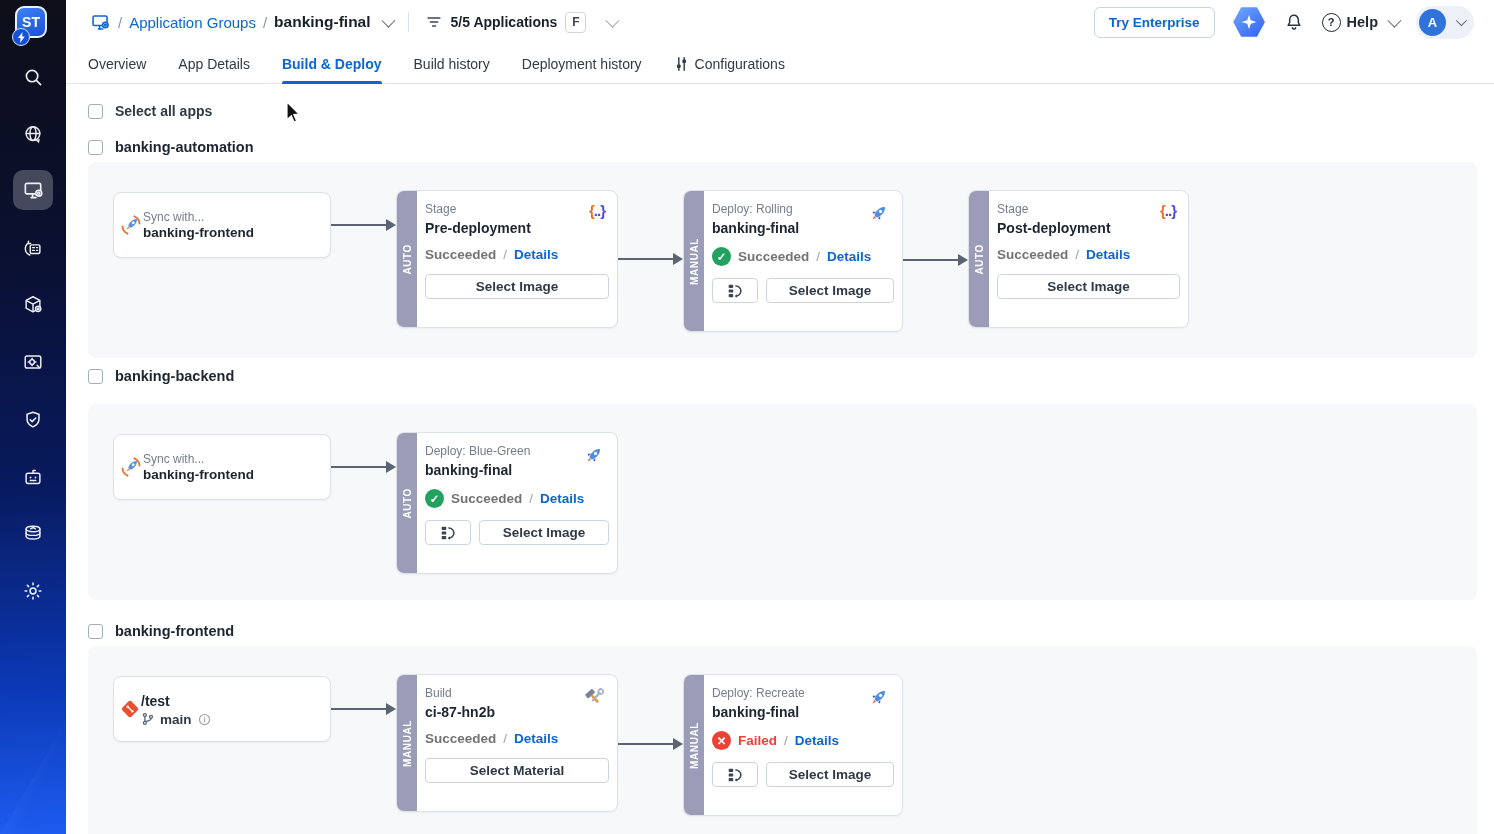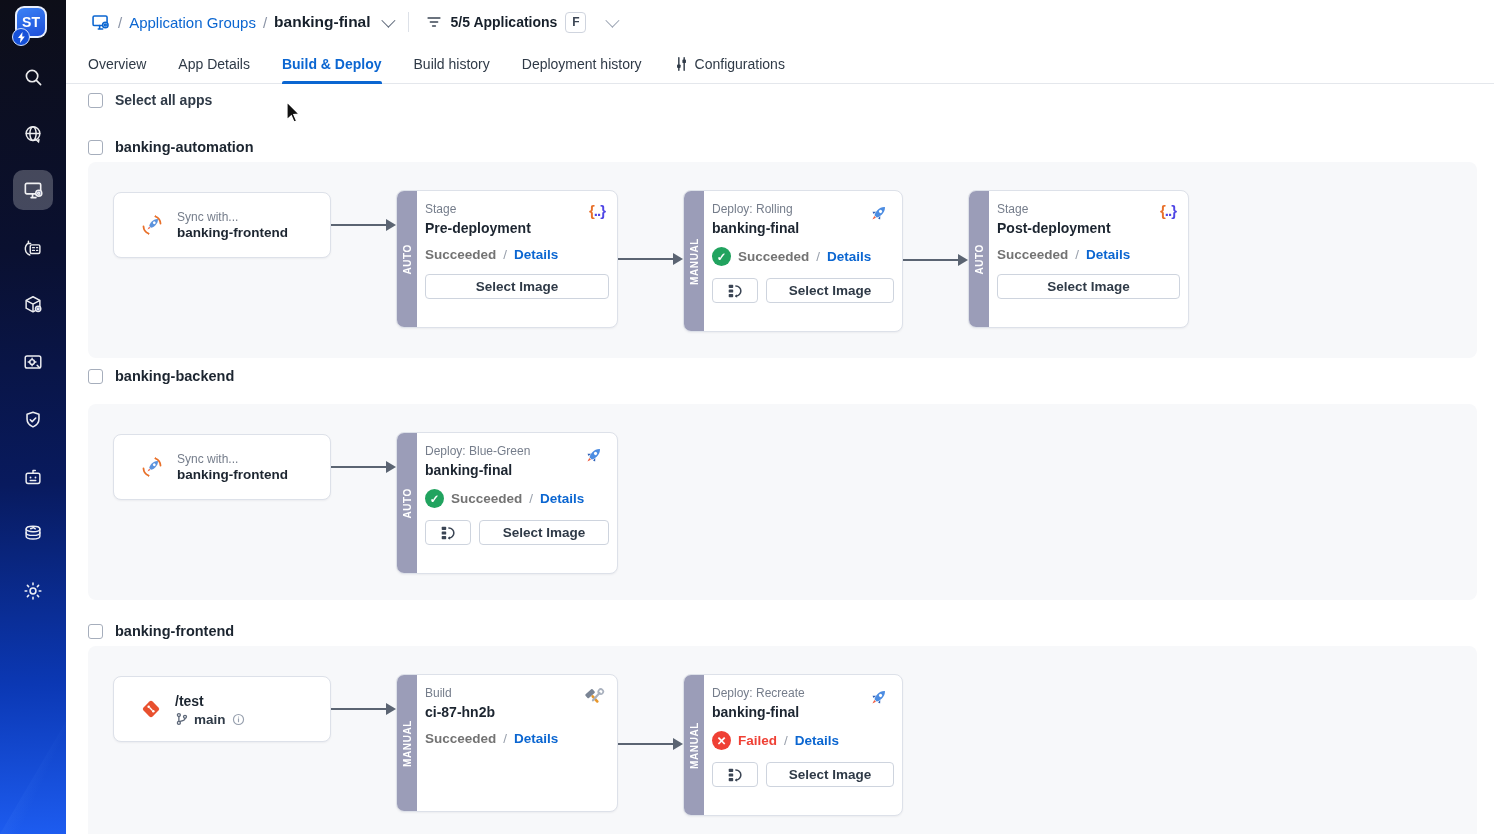--- a/index.html
+++ b/index.html
@@ -74,21 +74,21 @@
   
   .content{ position:absolute; left:66px; top:84px; width:1428px; height:750px; background:#fff; }
   .chk-row{ position:absolute; left:22px; display:flex; align-items:center; gap:12px; }
   .checkbox{ width:15px; height:15px; border:1.5px solid #a6aebc; border-radius:3px; background:#fff; cursor:pointer; }
   .sel-all-label{ font-size:14px; font-weight:600; color:#2f3a47; }
   .group-label{ font-size:14.5px; font-weight:700; color:#1c2530; }
   .wf{ position:absolute; left:22px; width:1389px; background:#f7f8fa; border-radius:8px; }
   
   .node{ position:absolute; display:flex; background:#fff; border:1px solid #dde1e9; border-radius:8px;
     box-shadow:0 1px 2px rgba(16,24,40,.05); }
-  .simple-node{ align-items:center; gap:13px; padding:0 26px; }
+  .simple-node{ align-items:center; padding:0 5px; }
   .sn-label{ font-size:12px; color:#757d8b; }
   .sn-name{ font-size:13.5px; font-weight:700; color:#1c2530; margin-top:1px; }
   .strip{ width:20px; flex:0 0 20px; background:#9b9db8; border-radius:7px 0 0 7px;
     display:flex; align-items:center; justify-content:center; }
   .strip span{ writing-mode:vertical-rl; transform:rotate(180deg); color:#fff; font-size:10px;
     font-weight:700; letter-spacing:.6px; }
   .node-body{ flex:1; padding:11px 8px 14px; position:relative; }
   .kind{ font-size:12px; color:#757d8b; }
   .node-name{ font-size:14px; font-weight:700; color:#1c2530; margin-top:4px; }
   .corner-ic{ position:absolute; top:11px; right:12px; }
@@ -218,20 +218,41 @@
   </div>
   <div class="vdiv"></div>
   <div class="filterbox">
     <svg width="18" height="18" viewBox="0 0 20 20" fill="none" stroke="#3b4554" stroke-width="1.8" stroke-linecap="round">
         <path d="M3.5 5.5h13M6 10h8M8.5 14.5h3"></path>
       </svg>
     <span class="flabel">5/5 Applications</span>
     <span class="fbadge">F</span>
     <span class="chev" style="margin-left:12px; border-color:#9aa3b2;"></span>
   </div>
+  <div class="hd-right">
+    <button class="btn-enterprise">Try Enterprise</button>
+    <div class="hexicon">
+      <svg width="22" height="22" viewBox="0 0 24 24">
+          <path d="M12 4l1.9 6.1L20 12l-6.1 1.9L12 20l-1.9-6.1L4 12l6.1-1.9L12 4z" fill="#ffffff"></path>
+        </svg>
+    </div>
+    <svg width="20" height="20" viewBox="0 0 24 24" fill="none" stroke="#2a3440" stroke-width="1.8" stroke-linecap="round" stroke-linejoin="round" style="cursor:pointer">
+        <path d="M12 4a5.2 5.2 0 0 0-5.2 5.2v3.4L5 16h14l-1.8-3.4V9.2A5.2 5.2 0 0 0 12 4z"></path>
+        <path d="M10 19a2.2 2.2 0 0 0 4 0"></path>
+      </svg>
+    <div class="help-wrap">
+      <span class="qmark">?</span>
+      <span class="help-label">Help</span>
+      <span class="chev" style="border-color:#5c6778"></span>
+    </div>
+    <div class="avatar-pill">
+      <span class="avatar">A</span>
+      <span class="chev" style="width:8px;height:8px;border-color:#5c6778"></span>
+    </div>
+  </div>
 </div>
 
 <div class="tabbar">
   <div class="tab">
       <span>Overview</span>
     </div>
   <div class="tab">
       <span>App Details</span>
     </div>
   <div class="tab active">
@@ -248,21 +269,21 @@
         <path d="M5 2v14M11 2v14"></path>
         <rect x="3" y="9.5" width="4" height="4" rx="1" fill="#2f3a47" stroke="none"></rect>
         <rect x="9" y="4" width="4" height="4" rx="1" fill="#2f3a47" stroke="none"></rect>
       </svg>
     <span>Configurations</span>
   </div>
 </div>
 
 <div class="content">
 
-  <div class="chk-row" style="top:8px">
+  <div class="chk-row" style="top:19px">
     <span class="checkbox"></span>
     <span class="sel-all-label">Select all apps</span>
   </div>
 
   <div class="chk-row" style="top:55px">
     <span class="checkbox"></span>
     <span class="group-label">banking-automation</span>
   </div>
 
   <div class="wf" style="top:78px; height:196px;">
@@ -480,20 +501,23 @@
                 <rect x="12.8" y="5" width="2.2" height="12" rx="1.1" fill="#aab2bf"></rect>
                 <circle cx="13.9" cy="4.2" r="2.4" fill="none" stroke="#aab2bf" stroke-width="1.8"></circle>
               </g>
             </svg>
         </div>
         <div class="status-row">
           <span class="st-ok">Succeeded</span>
           <span class="slash">/</span>
           <span class="details">Details</span>
         </div>
+        <div class="btn-row">
+            <button class="btn full">Select Material</button>
+          </div>
       </div>
     </div>
     <div class="arrow" style="left:530px; top:97px; width:63px;"></div>
 
     <div class="node" style="left:595px; top:28px; width:220px; height:142px;">
       <div class="strip">
           <span>MANUAL</span>
         </div>
       <div class="node-body">
         <div class="kind">Deploy: Recreate</div>

